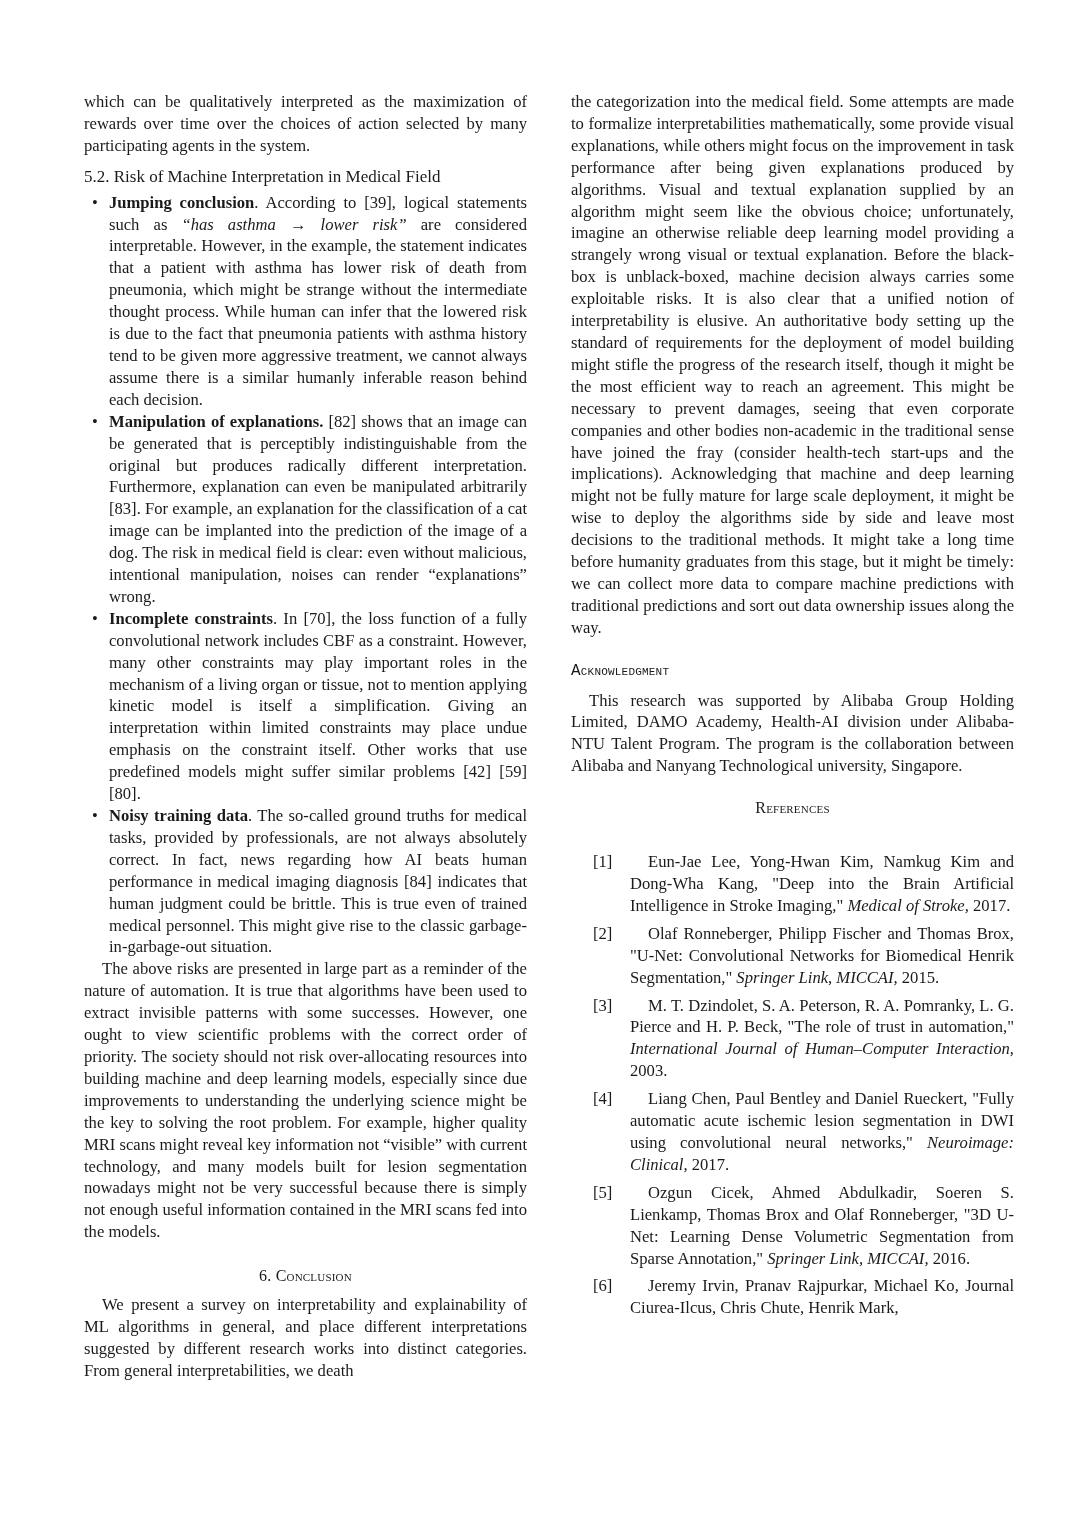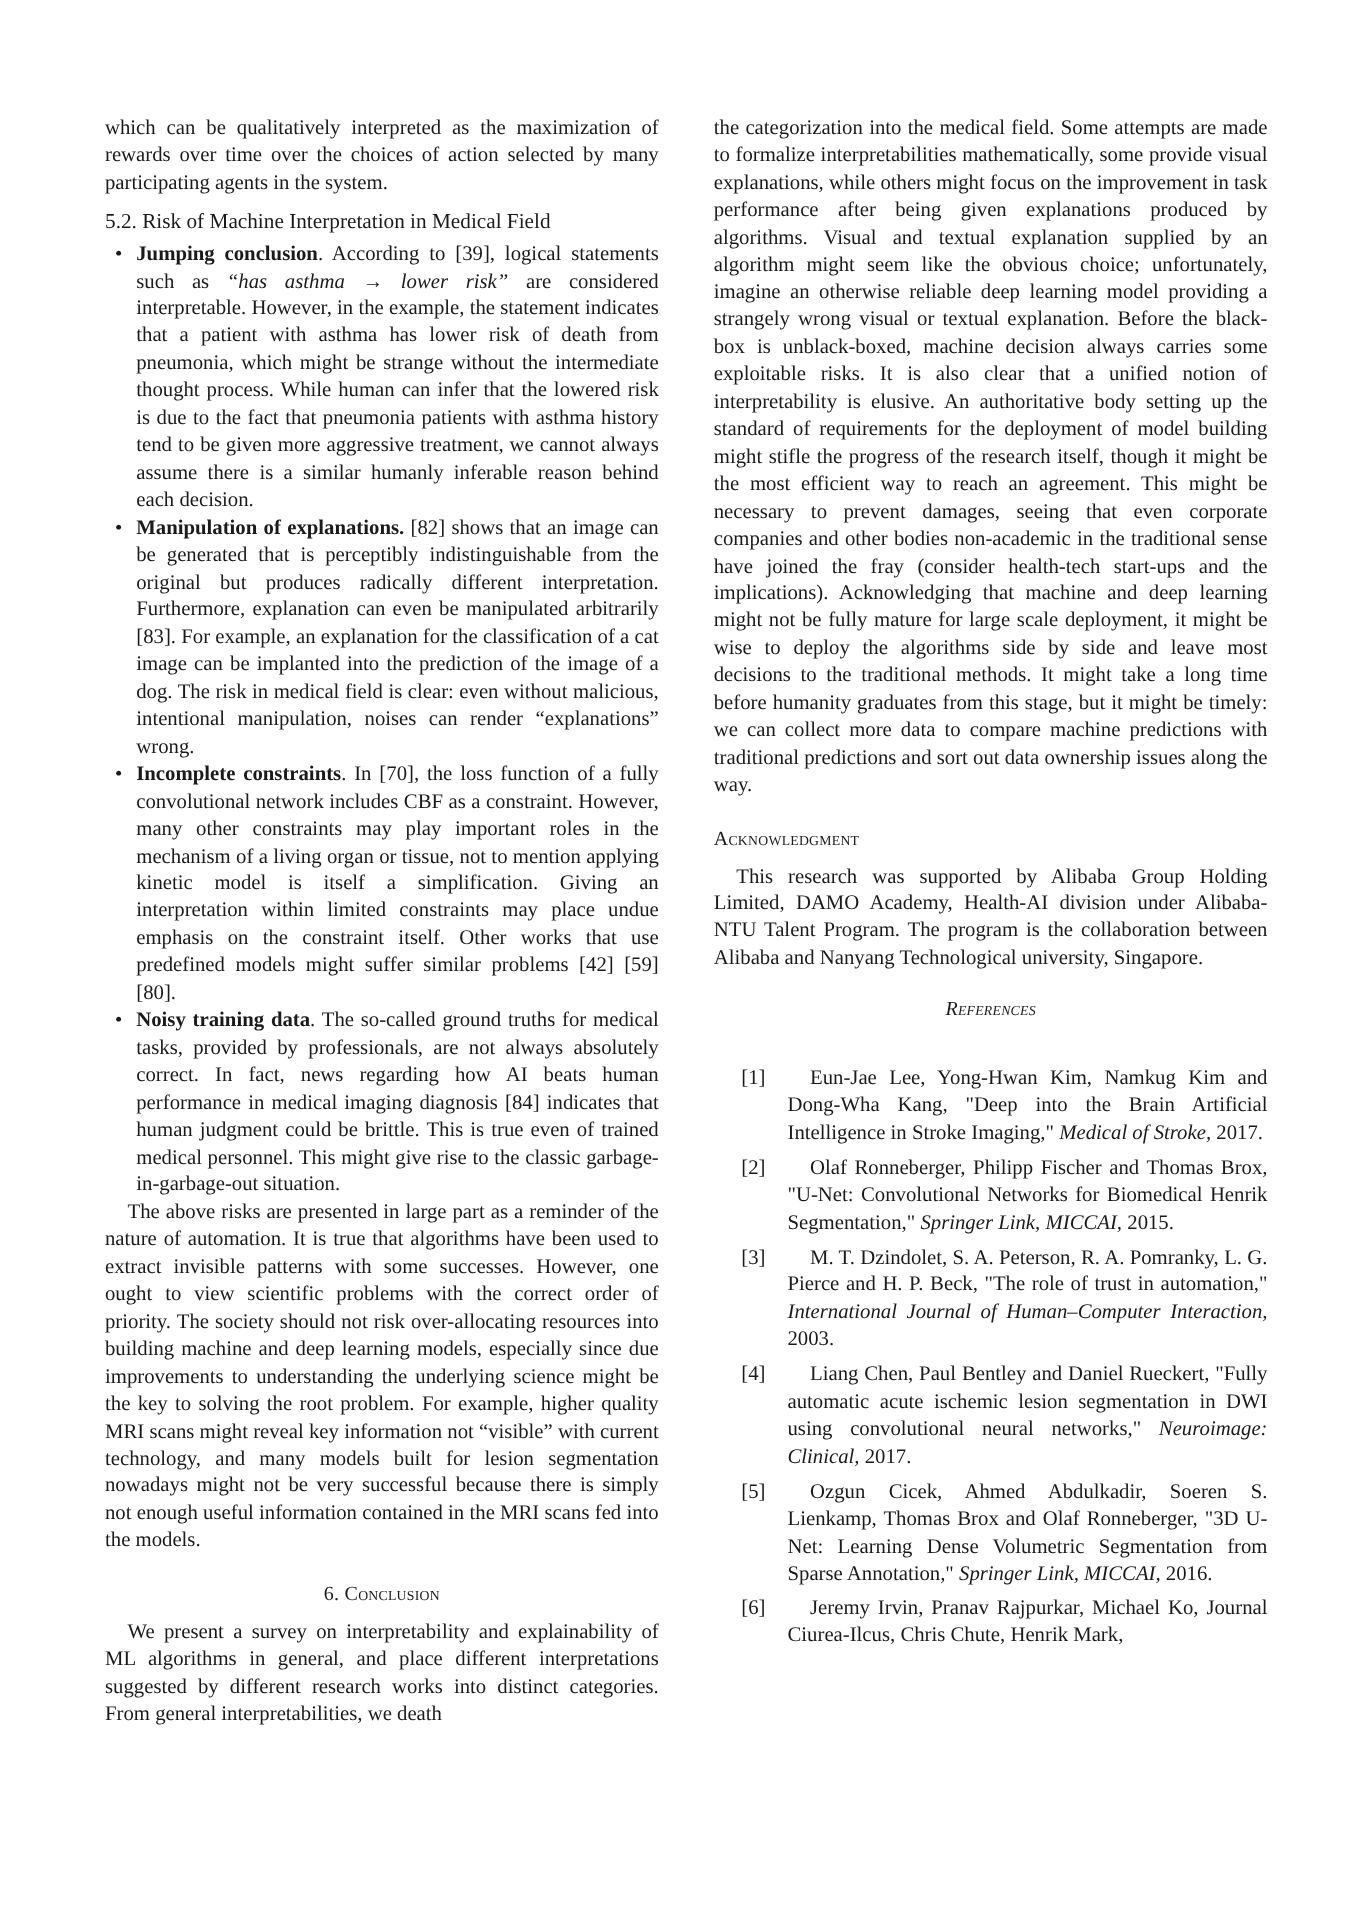--- a/index.html
+++ b/index.html
@@ -17,22 +17,22 @@
     .indent { text-indent: 18px; }
     .subsec { margin: 9px 0 4px 0; font-size: 17px; }
     ul.bullets { list-style: none; margin: 0; padding: 0; }
     ul.bullets li { position: relative; padding-left: 25px; text-align: justify; }
     ul.bullets li .dot { position: absolute; left: 8px; top: 0; }
     b { font-weight: bold; }
     i { font-style: italic; }
     .sec-head { text-align: center; font-variant: small-caps; font-size: 16px; letter-spacing: 0.2px; }
     .sec-head-left { text-align: left; font-variant: small-caps; font-size: 16px; letter-spacing: 0.2px; }
     .gap-conc { margin-top: 22px; margin-bottom: 7px; }
-    .gap-ack { margin-top: 22px; margin-bottom: 7px; }
-    .gap-ref { margin-top: 20px; margin-bottom: 32px; font-style: italic; }
+    .gap-ack { margin-top: 22px; margin-bottom: 7px; font-family: Liberation Mono, monospace; }
+    .gap-ref { margin-top: 20px; margin-bottom: 32px; }
     .ref { position: relative; padding-left: 59px; text-align: justify; margin-bottom: 6px; }
     .ref .num { position: absolute; left: 22px; top: 0; }
     .ref .body { display: block; text-indent: 18px; }
   </style>
 </head>
 <body>
 
 <div class="col col-left">
   <p>which can be qualitatively interpreted as the maximization of rewards over time over the choices of action selected by many participating agents in the system.</p>
 

